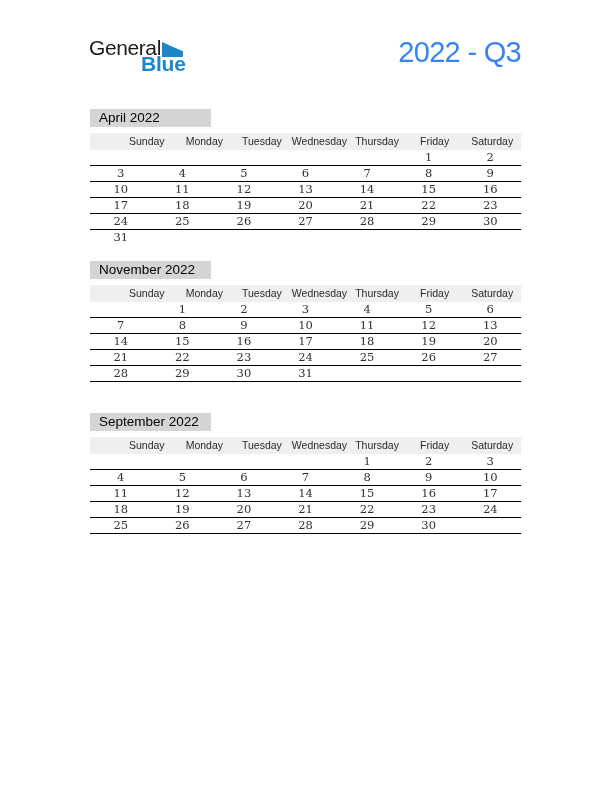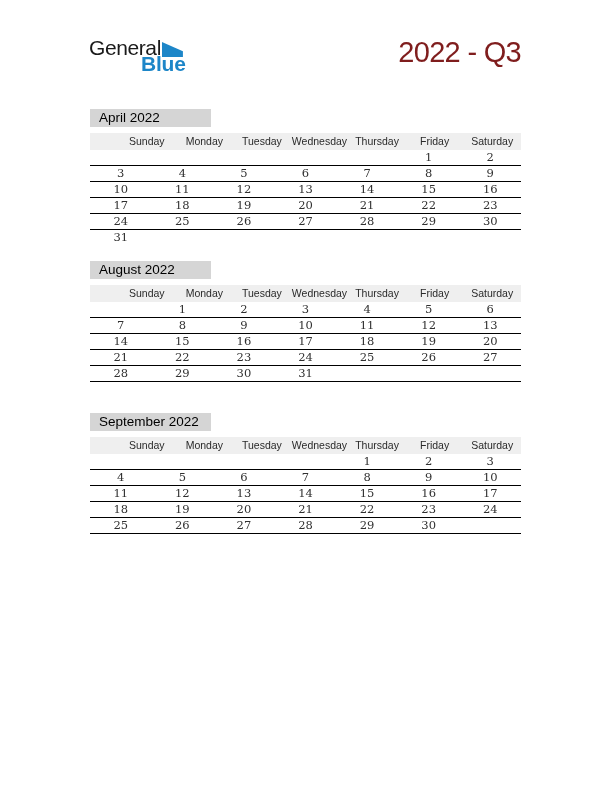--- a/index.html
+++ b/index.html
@@ -17,21 +17,21 @@
   .logo{position:absolute;left:89px;top:38px;}
   .logo-row1{display:flex;align-items:flex-end;}
   .logo-general{font-size:21px;line-height:20px;color:#1a1a1a;letter-spacing:-0.4px;}
   .logo-triangle{display:inline-block;width:21px;height:15px;background:var(--brand-blue);
     clip-path:polygon(0 0,100% 62%,100% 100%,0 100%);margin-left:1px;margin-bottom:1px;}
   .logo-row2{margin-top:-4px;padding-left:52px;font-weight:bold;}
   .logo-blue{font-size:21px;line-height:20px;color:var(--brand-blue);letter-spacing:-0.2px;}
 
   
   .title-block{position:absolute;top:36px;right:91px;text-align:right;}
-  .quarter-title{font-size:29px;line-height:32px;color:#7f1d1d;letter-spacing:-0.7px;}
+  .quarter-title{font-size:29px;line-height:32px;color:#3b82f6;letter-spacing:-0.7px;}
   .country{font-size:17px;line-height:19px;color:#111;margin-top:2px;}
 
   
   .month{position:absolute;left:90px;width:431px;}
   .month-0{top:109px}
   .month-1{top:261px}
   .month-2{top:413px}
   .month-title{width:121px;height:18px;line-height:18px;background:var(--month-title-bg);
     font-size:13.5px;color:#000;padding-left:9px;box-sizing:border-box;margin-bottom:6px;}
   .weekday-row{display:grid;grid-template-columns:repeat(7,1fr);background:var(--weekday-bg);height:17px;padding-left:28px;}
@@ -125,21 +125,21 @@
             <div class="day-cell"></div>
             <div class="day-cell"></div>
             <div class="day-cell"></div>
             <div class="day-cell"></div>
             <div class="day-cell"></div>
           </div>
         </div>
     </section>
 
     <section class="month month-1">
-      <div class="month-title">August 2022</div>
+      <div class="month-title">November 2022</div>
       <div class="weekday-row">
           <div class="weekday-cell">Sunday</div>
           <div class="weekday-cell">Monday</div>
           <div class="weekday-cell">Tuesday</div>
           <div class="weekday-cell">Wednesday</div>
           <div class="weekday-cell">Thursday</div>
           <div class="weekday-cell">Friday</div>
           <div class="weekday-cell">Saturday</div>
         </div>
       <div class="weeks">

